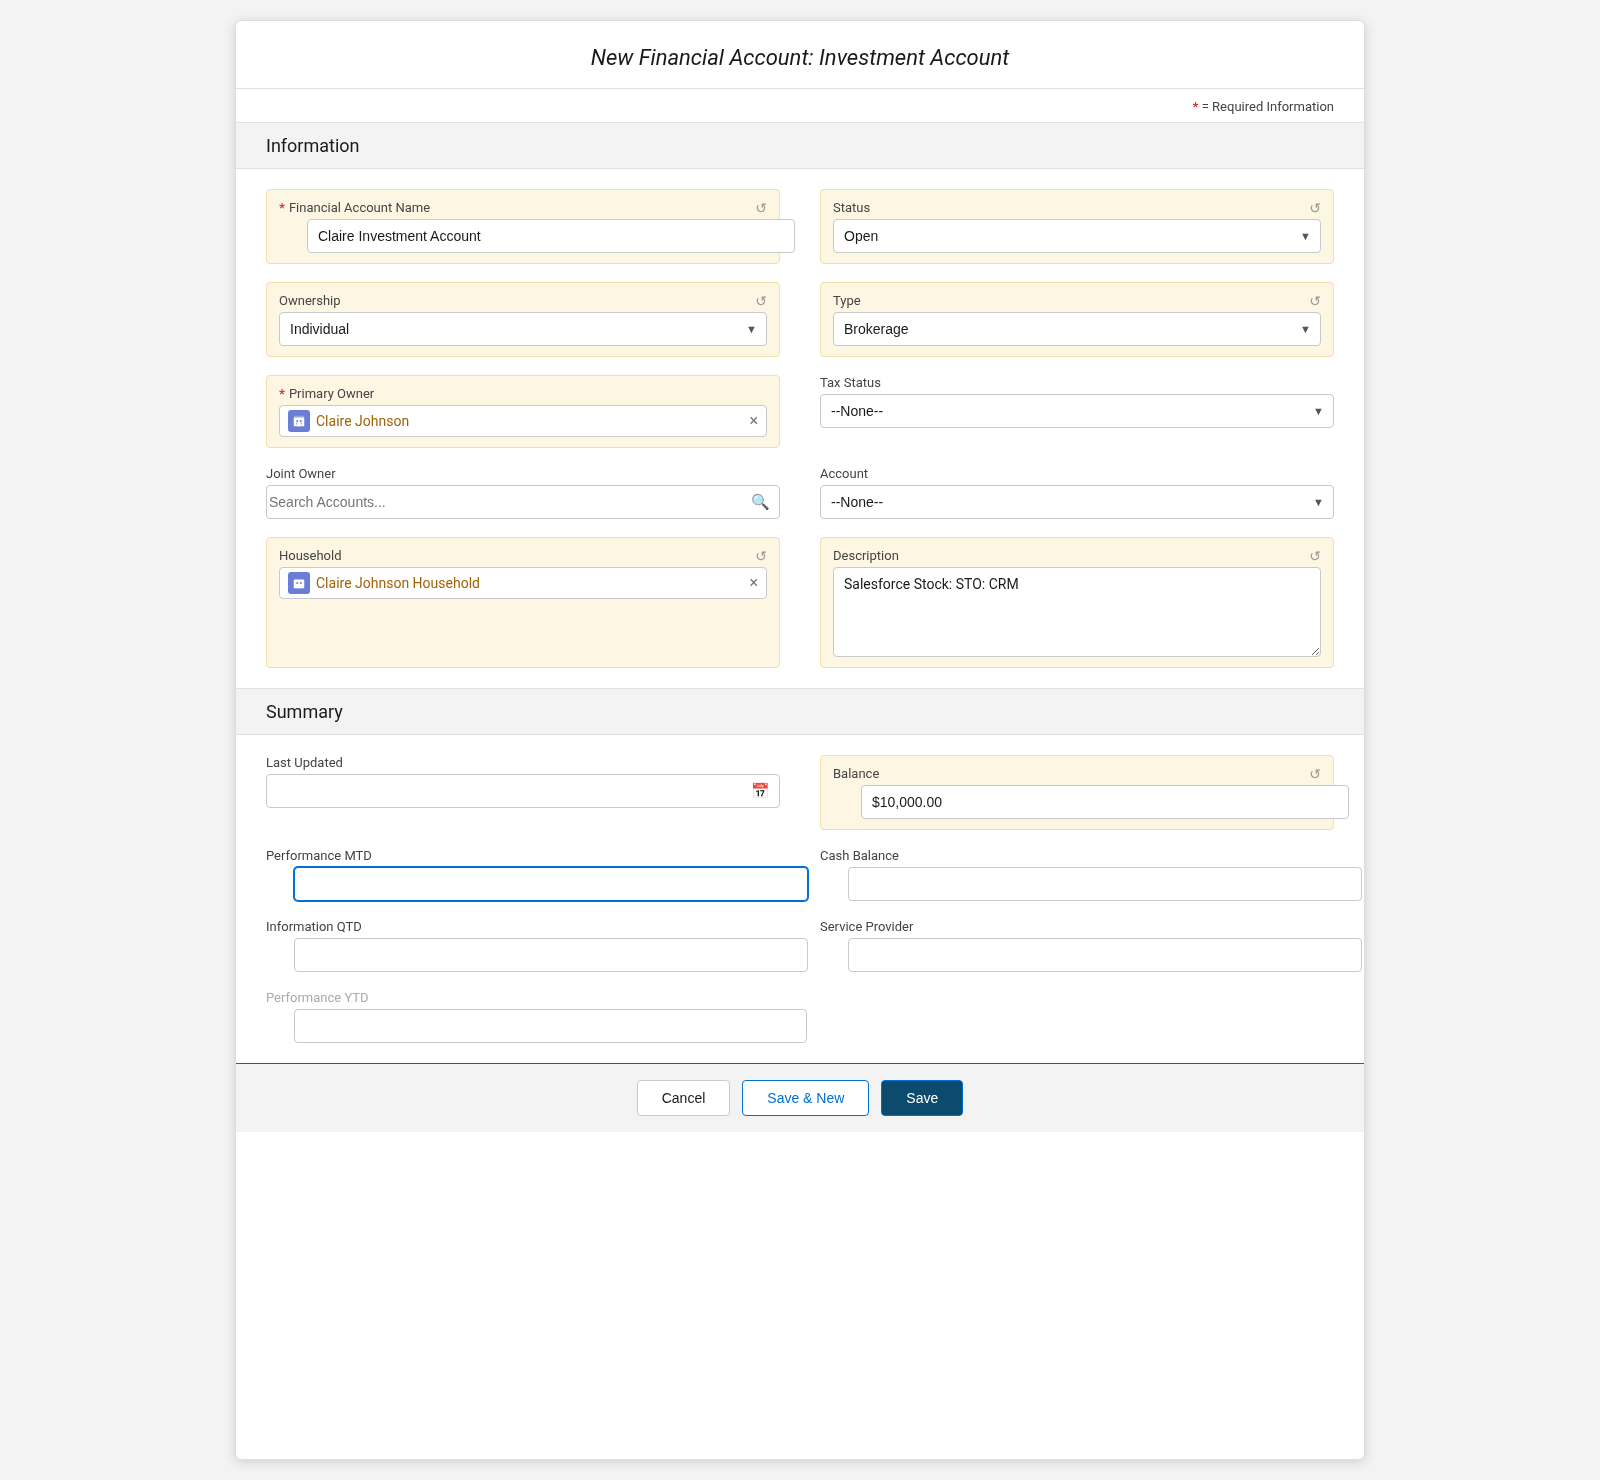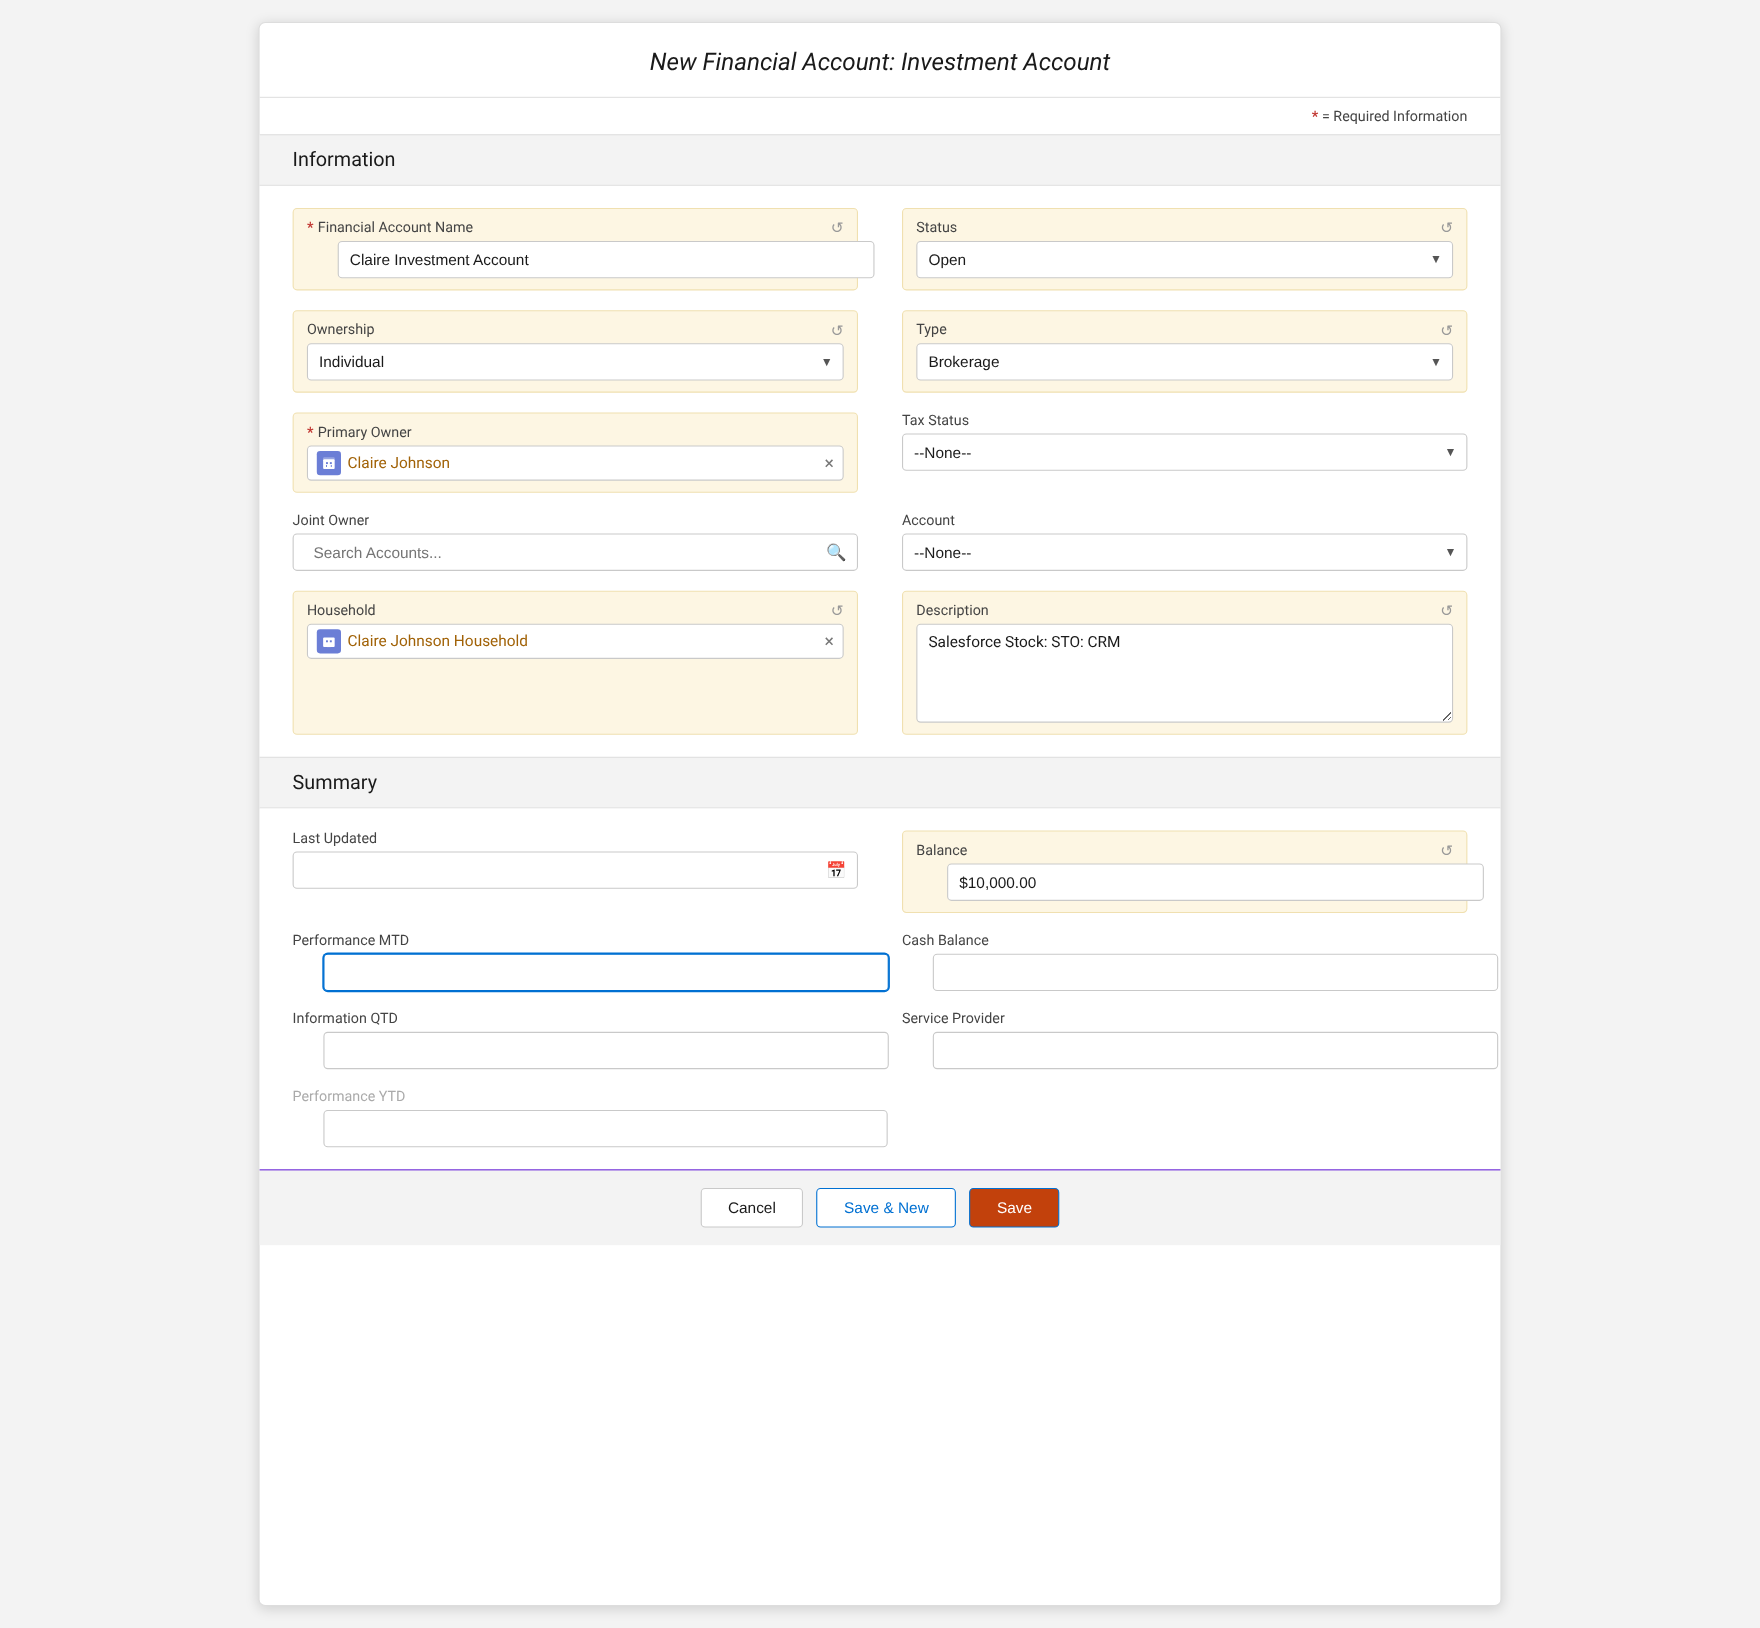--- a/index.html
+++ b/index.html
@@ -171,21 +171,21 @@
       font-size: 16px;
       line-height: 1;
     }
     .search-field {
       position: relative;
       display: flex;
       align-items: center;
     }
     .search-field input {
       width: 100%;
-      padding: 8px 36px 8px 18px;
+      padding: 8px 36px 8px 2px;
       border: 1px solid #c9c9c9;
       border-radius: 4px;
       font-size: 14px;
       color: #777;
       background: #fff;
       outline: none;
     }
     .search-icon {
       position: absolute;
       right: 10px;
@@ -249,21 +249,21 @@
       background: #fff;
       border-color: #c9c9c9;
       color: #1a1a1a;
     }
     .btn-save-new {
       background: #fff;
       border-color: #0070d2;
       color: #0070d2;
     }
     .btn-save {
-      background: #c2410c;
+      background: #0c4a6e;
       border-color: #0070d2;
       color: #fff;
     }
   </style>
 </head>
 <body>
 
 <div class="modal">
 
   <div class="modal-header">

